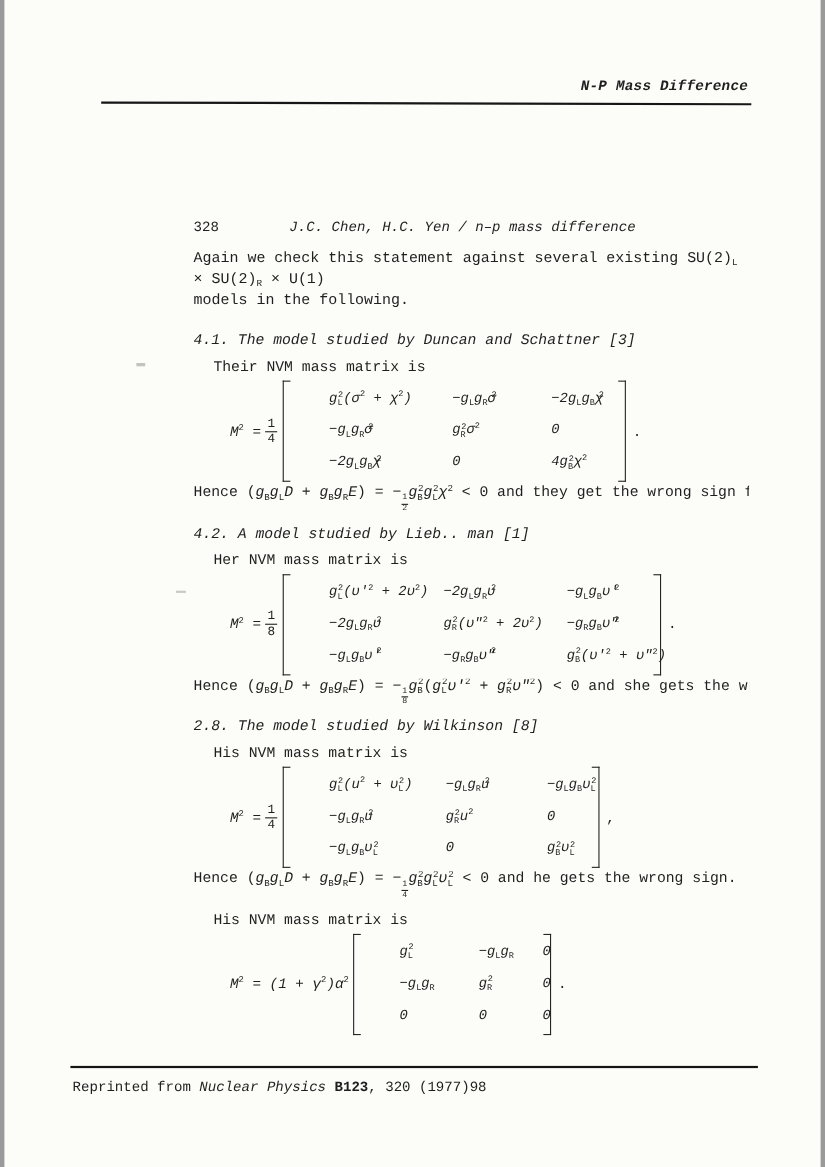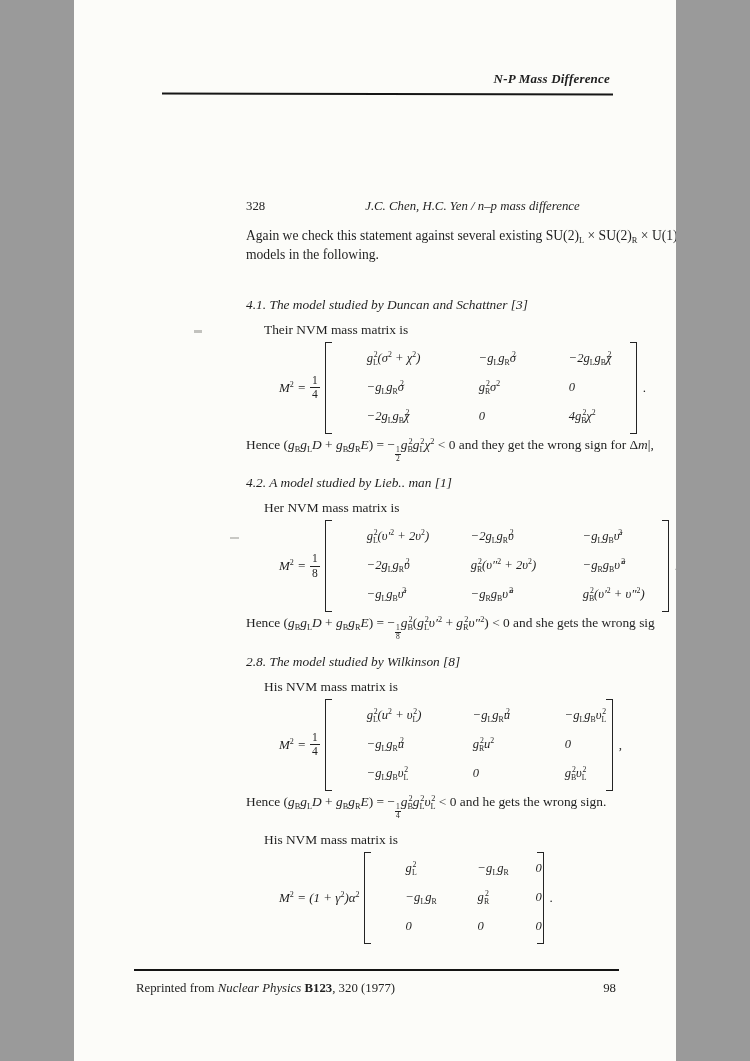--- a/index.html
+++ b/index.html
@@ -1,26 +1,26 @@
 <!DOCTYPE html>
 <html><head>
 <meta charset="utf-8">
 <style>
   html,body{margin:0;padding:0;background:#9a9a9a;}
   .page{
-    position:relative;width:602px;height:1061px;background:#fcfcf9;
-    overflow:hidden;font-family:Liberation Serif, serif;
+    position:relative;width:742px;height:1061px;background:#fcfcf9;
+    overflow:hidden;font-family:Liberation Mono, monospace;
     color:#1f1f1f;margin:0 auto;
   }
   .corner-header{position:absolute;top:71px;right:66px;font-style:italic;font-weight:bold;font-size:13px;letter-spacing:.2px;}
   .top-rule{position:absolute;top:93px;left:88px;right:63px;height:2.2px;background:#161616;transform:rotate(.15deg);}
   .content{position:absolute;left:172px;top:199px;width:505px;}
-  .head-row{display:flex;font-size:12.8px;margin-bottom:13px;gap:36px;}
+  .head-row{display:flex;font-size:12.8px;margin-bottom:13px;}
   .running-head{font-style:italic;margin-left:64px;}
-  .intro{font-size:13.6px;line-height:1.38;margin:0 0 32px 0;}
+  .intro{font-size:13.6px;line-height:1.38;margin:0 0 20px 0;}
   .sec{margin:0;}
   .sec-heading{font-style:italic;font-weight:normal;font-size:13.4px;margin:0 0 9px 0;}
   .lead{margin:0 0 4px 18px;font-size:13.4px;}
   .eq{display:flex;align-items:center;margin:0 0 2px 33px;font-size:13px;}
   .math{font-style:italic;white-space:nowrap;}
   sub,sup{font-size:0.62em;font-style:normal;line-height:0;}
   sub{vertical-align:-0.4em;}
   sup{vertical-align:0.6em;}
   sub + sup{margin-left:-0.52em;}
   .bigfrac{display:inline-flex;flex-direction:column;align-items:center;line-height:1.15;font-size:11.5px;margin:0 5px 0 4px;font-style:normal;}
@@ -33,21 +33,21 @@
   .m1 .cells{grid-template-columns:112px 90px 78px;}
   .m2 .cells{grid-template-columns:104px 112px 96px;}
   .m3 .cells{grid-template-columns:106px 92px 58px;}
   .m4 .cells{grid-template-columns:72px 58px 18px;}
   .cell{font-style:italic;font-size:12.6px;line-height:18px;white-space:nowrap;margin-left:25px;}
   .tail{margin-left:6px;font-size:13px;}
   .hence{font-size:13.4px;margin:3px 0 12px 0;white-space:nowrap;overflow:hidden;}
   .sf{display:inline-flex;flex-direction:column;align-items:center;font-size:7.5px;line-height:1.1;vertical-align:-3px;font-style:normal;}
   .sf .n{border-bottom:0.8px solid #222;padding:0 1px;}
   .footer-rule{position:absolute;top:969px;left:60px;right:57px;height:2.4px;background:#141414;}
-  .footer-row{position:absolute;top:981px;left:62px;right:60px;display:flex;justify-content:space-between;font-size:12.8px;}
+  .footer-row{position:absolute;top:981px;left:62px;right:60px;display:flex;justify-content:flex-start;font-size:12.8px;}
   .scan-mark-1{position:absolute;left:120px;top:330px;width:8px;height:3px;background:#c2c2be;}
   .scan-mark-2{position:absolute;left:156px;top:537px;width:9px;height:2px;background:#c8c8c4;}
 </style>
 </head>
 <body>
 
 <div class="page">
 
   <div class="corner-header">N-P Mass Difference</div>
   <div class="top-rule"></div>

